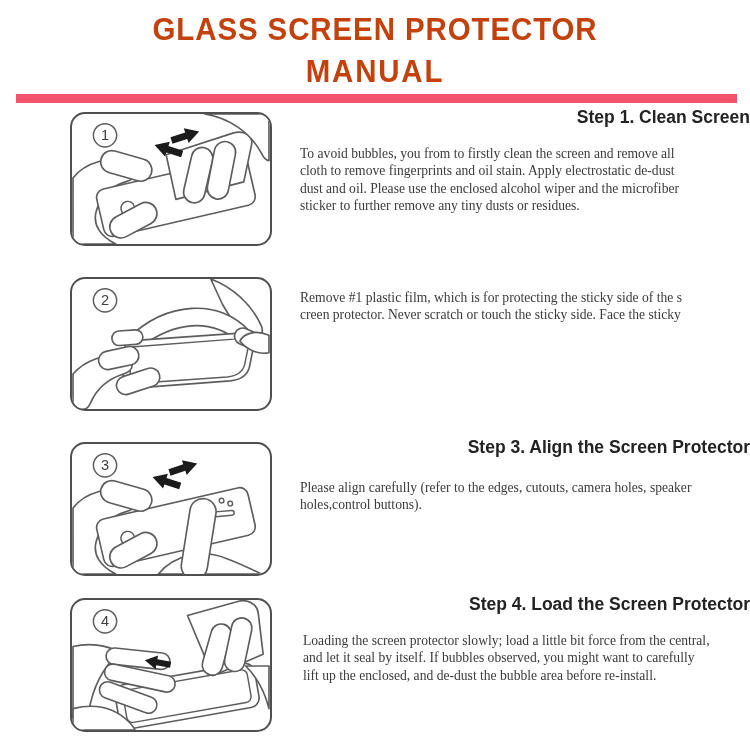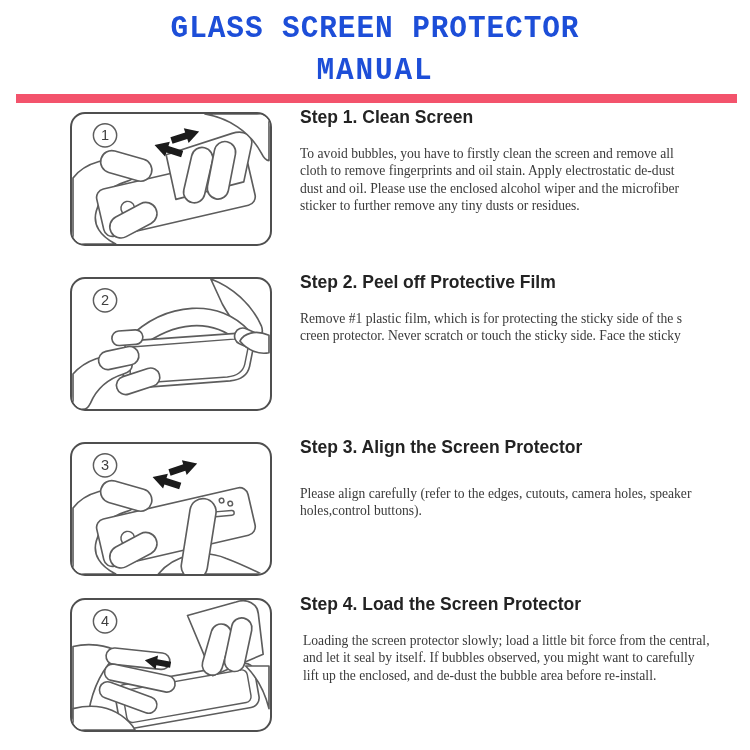--- a/index.html
+++ b/index.html
@@ -11,22 +11,22 @@
     background: #ffffff;
     overflow: hidden;
     font-family: "Liberation Sans", sans-serif;
   }
   
   .title {
     position: absolute;
     top: 10px; left: 0;
     width: 100%;
     text-align: center;
-    color: #1d4ed8;
-    font-family: Liberation Mono, monospace;
+    color: #c2410c;
+    font-family: Liberation Sans, sans-serif;
     font-weight: bold;
   }
   .title .l1 {
     font-size: 32px;
     letter-spacing: 1px;
     transform: scaleX(0.92);
     transform-origin: 50% 50%;
     line-height: 38px;
   }
   .title .l2 {
@@ -59,29 +59,30 @@
   }
   .s4 .illus { top: 4px; }
   .illus svg { display: block; width: 100%; height: 100%; }
   .stext { position: absolute; left: 300px; top: 0; width: 450px; }
   .stext h2 {
     margin: 0;
     font-size: 17.5px;
     font-weight: bold;
     color: #232323;
     font-family: "Liberation Sans", sans-serif;
+    text-align: right;
   }
   .body {
     margin-top: 17px;
     font-family: "Liberation Serif", serif;
     font-size: 13.6px;
     line-height: 17.4px;
     color: #3a3a3a;
   }
-  .s3 .body { margin-top: 27px; }
+  .s3 .body { margin-top: 21px; }
   .s4 .body { padding-left: 3px; }
   .body div { white-space: nowrap; }
   
   .ln { fill: #ffffff; stroke: #5d5d5d; stroke-width: 1.7; stroke-linejoin: round; stroke-linecap: round; }
   .nf { fill: none; stroke: #5d5d5d; stroke-width: 1.5; stroke-linejoin: round; stroke-linecap: round; }
   .arrow { fill: #1b1b1b; stroke: none; }
   .num {
     font-family: "Liberation Sans", sans-serif;
     font-size: 15px;
     fill: #3f3f3f;
@@ -115,21 +116,21 @@
         <rect class="ln" x="142" y="28" width="22" height="60" rx="11" transform="rotate(11 153 58)"></rect>
         <path class="arrow" transform="translate(84 32) rotate(18)" d="M0 0 L14 -8 L14 -3.5 L30 -3.5 L30 3.5 L14 3.5 L14 8 Z"></path>
         <path class="arrow" transform="translate(130 18) rotate(162)" d="M0 0 L14 -8 L14 -3.5 L30 -3.5 L30 3.5 L14 3.5 L14 8 Z"></path>
         <circle class="nf" cx="33" cy="22" r="12"></circle>
         <text class="num" x="33" y="27">1</text>
       </svg>
     </div>
     <div class="stext">
       <h2>Step 1. Clean Screen</h2>
       <div class="body">
-        <div>To avoid bubbles, you have to firstly clean the screen and remove all</div>
+        <div>To avoid bubbles, you from to firstly clean the screen and remove all</div>
         <div>cloth to remove fingerprints and oil stain. Apply electrostatic de-dust</div>
         <div>dust and oil. Please use the enclosed alcohol wiper and the microfiber</div>
         <div>sticker to further remove any tiny dusts or residues.</div>
       </div>
     </div>
   </section>
 
   <section class="step s2">
     <div class="illus">
       <svg viewBox="0 0 202 134">
@@ -141,21 +142,20 @@
         <path class="ln" d="M0 98 C12 84 34 76 52 80 C64 83 64 94 52 98 C36 103 24 114 18 128 C16 132 14 134 12 134 L0 134 Z"></path>
         <rect class="ln" x="26" y="72" width="42" height="19" rx="9.5" transform="rotate(-12 47 81)"></rect>
         <rect class="ln" x="44" y="96" width="46" height="19" rx="9.5" transform="rotate(-18 67 105)"></rect>
         <rect class="ln" x="166" y="54" width="34" height="17" rx="8.5" transform="rotate(24 183 62)"></rect>
         <path class="ln" d="M202 58 C188 52 176 56 172 64 C180 74 192 78 202 76 Z"></path>
         <circle class="nf" cx="33" cy="22" r="12"></circle>
         <text class="num" x="33" y="27">2</text>
       </svg>
     </div>
     <div class="stext">
-      <h2>Step 2. Peel off Protective Film</h2>
       <div class="body">
         <div>Remove #1 plastic film, which is for protecting the sticky side of the s</div>
         <div>creen protector. Never scratch or touch the sticky side. Face the sticky</div>
       </div>
     </div>
   </section>
 
   <section class="step s3">
     <div class="illus">
       <svg viewBox="0 0 202 134">

